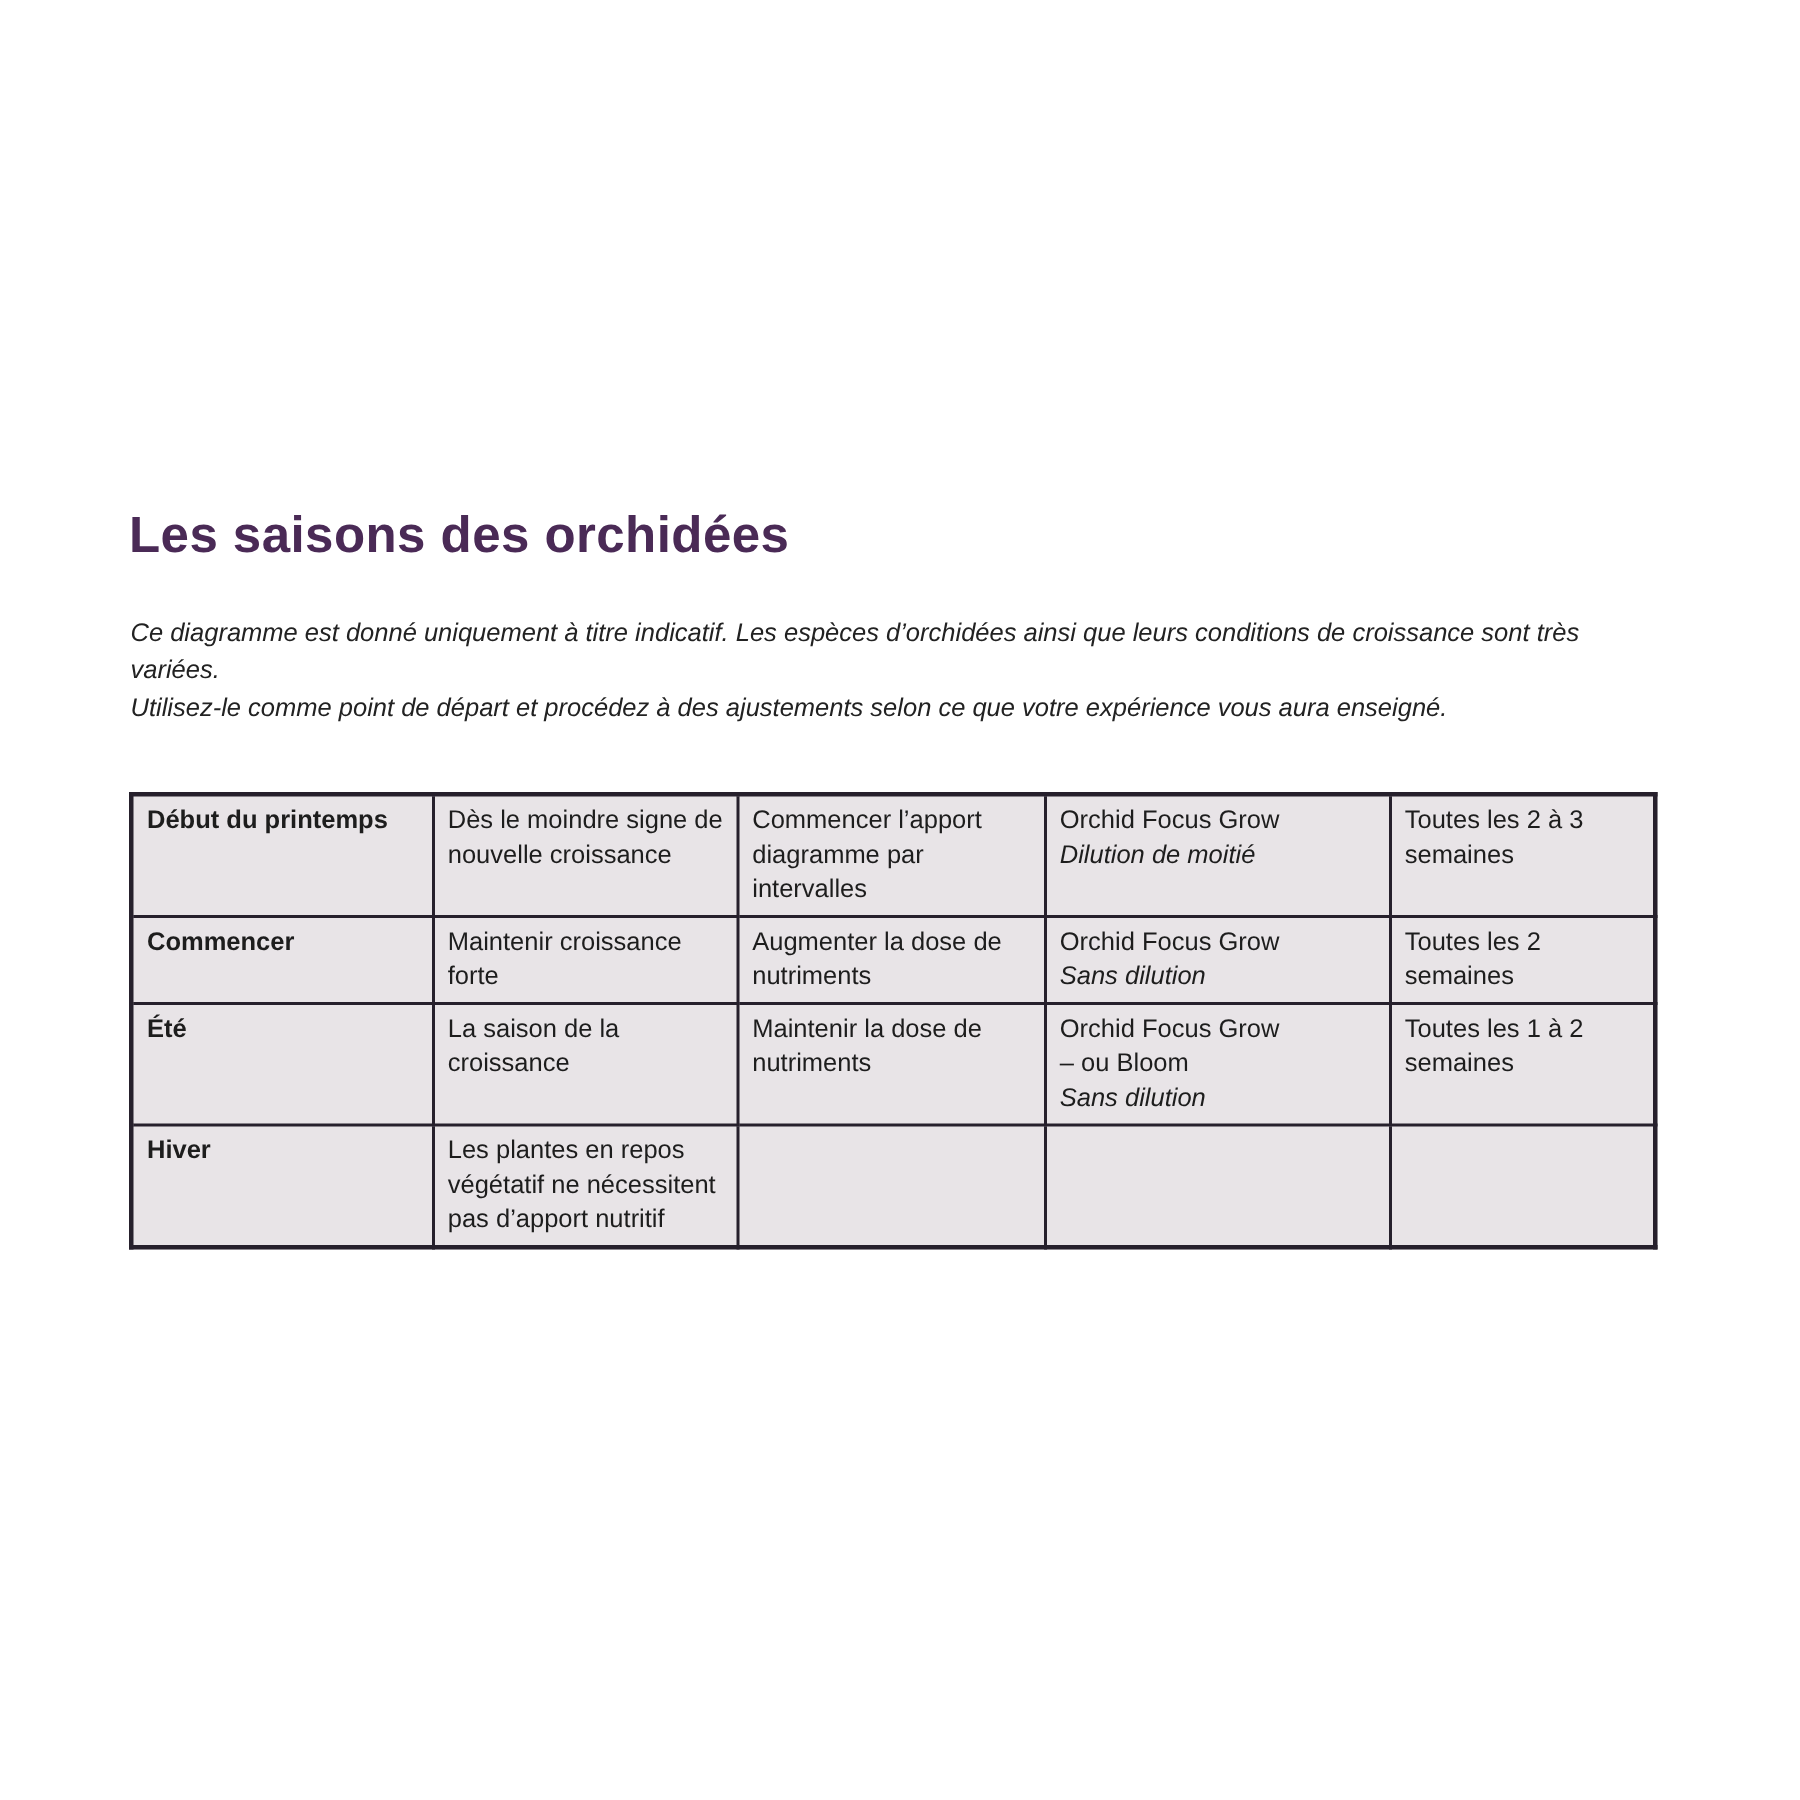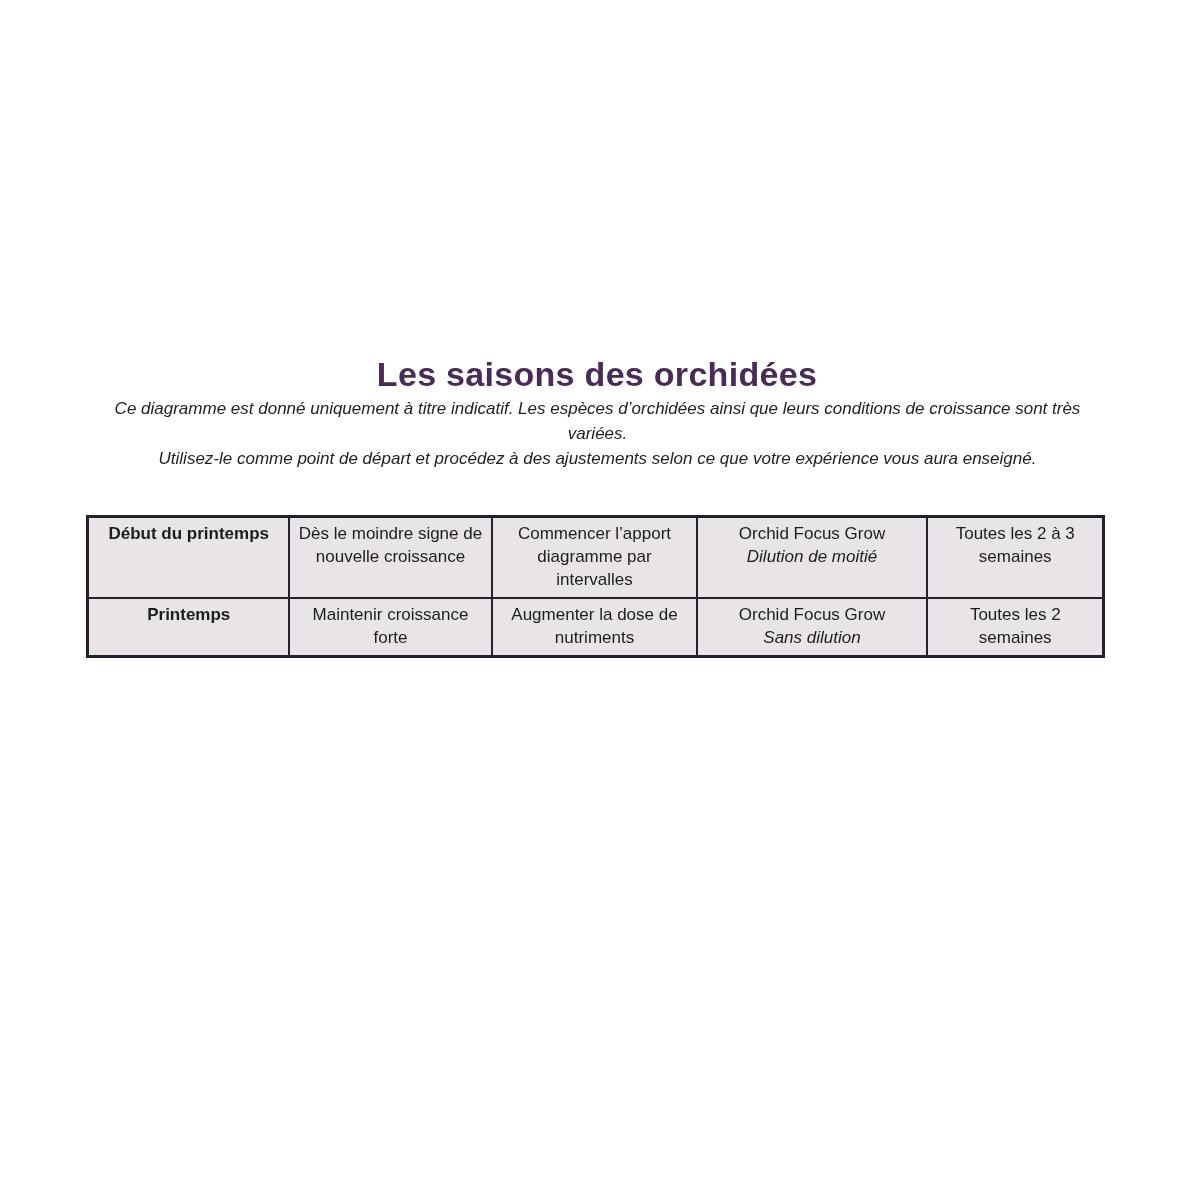--- a/index.html
+++ b/index.html
@@ -6,33 +6,32 @@
     margin: 0;
     padding: 0;
     background: #ffffff;
     width: 1200px;
     height: 1200px;
     font-family: "Liberation Sans", sans-serif;
   }
   .page {
     position: absolute;
     left: 86px;
-    top: 355px;
+    top: 338px;
     width: 1022px;
-    text-align: center;
   }
   .title {
     margin: 0;
     font-size: 34px;
     font-weight: bold;
     color: #4a2a56;
     letter-spacing: 0.3px;
   }
   .intro {
-    margin: 2px 0 0 1px;
+    margin: 32px 0 0 1px;
     font-style: italic;
     font-size: 17px;
     line-height: 25px;
     color: #222222;
     white-space: pre-line;
   }
   table.seasons {
     border-collapse: collapse;
     table-layout: fixed;
     margin-top: 44px;
@@ -85,25 +84,46 @@
         <td class="season-cell">Début du printemps</td>
         <td>Dès le moindre signe de nouvelle croissance</td>
         <td>Commencer l’apport diagramme par intervalles</td>
         <td>
           <span class="product-bold">Orchid Focus Grow</span>
           <span class="product-note">Dilution de moitié</span>
         </td>
         <td>Toutes les 2 à 3 semaines</td>
       </tr>
       <tr style="height:50px">
-        <td class="season-cell">Printemps</td>
+        <td class="season-cell">Commencer</td>
         <td>Maintenir croissance forte</td>
         <td>Augmenter la dose de nutriments</td>
         <td>
           <span class="product-bold">Orchid Focus Grow</span>
           <span class="product-note">Sans dilution</span>
         </td>
         <td>Toutes les 2 semaines</td>
       </tr>
+      <tr style="height:70px">
+        <td class="season-cell">Été</td>
+        <td>La saison de la croissance</td>
+        <td>Maintenir la dose de nutriments</td>
+        <td>
+          <span class="product-bold">Orchid Focus Grow
+– ou Bloom</span>
+          <span class="product-note">Sans dilution</span>
+        </td>
+        <td>Toutes les 1 à 2 semaines</td>
+      </tr>
+      <tr style="height:80px">
+        <td class="season-cell">Hiver</td>
+        <td>Les plantes en repos végétatif ne nécessitent pas d’apport nutritif</td>
+        <td></td>
+        <td>
+          <span class="product-bold"></span>
+          <span class="product-note"></span>
+        </td>
+        <td></td>
+      </tr>
     </tbody>
   </table>
 
 </div>
 
 </body></html>

